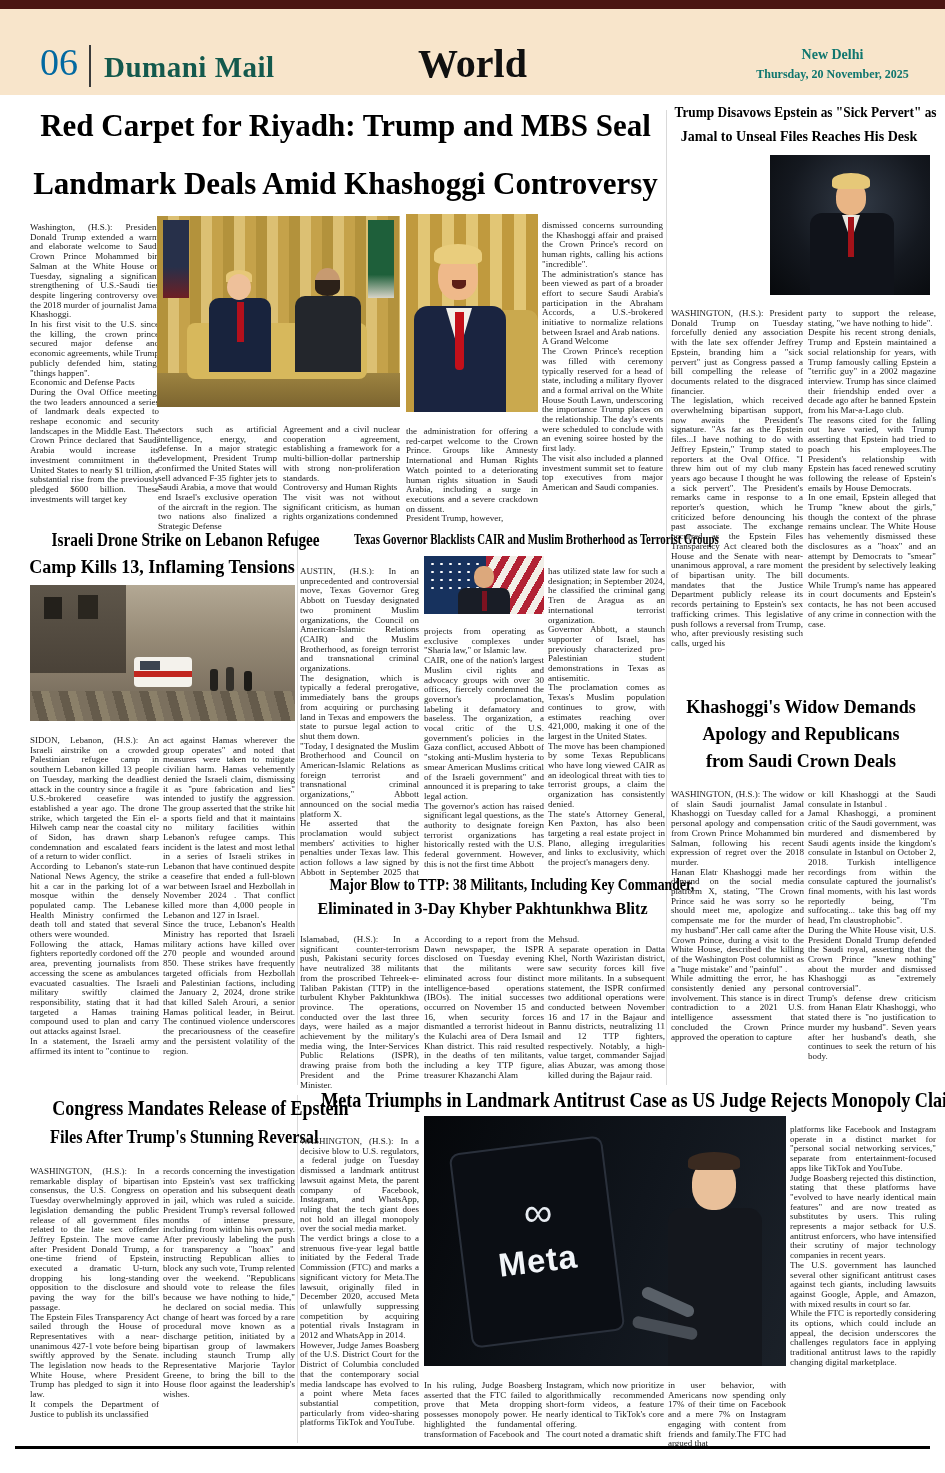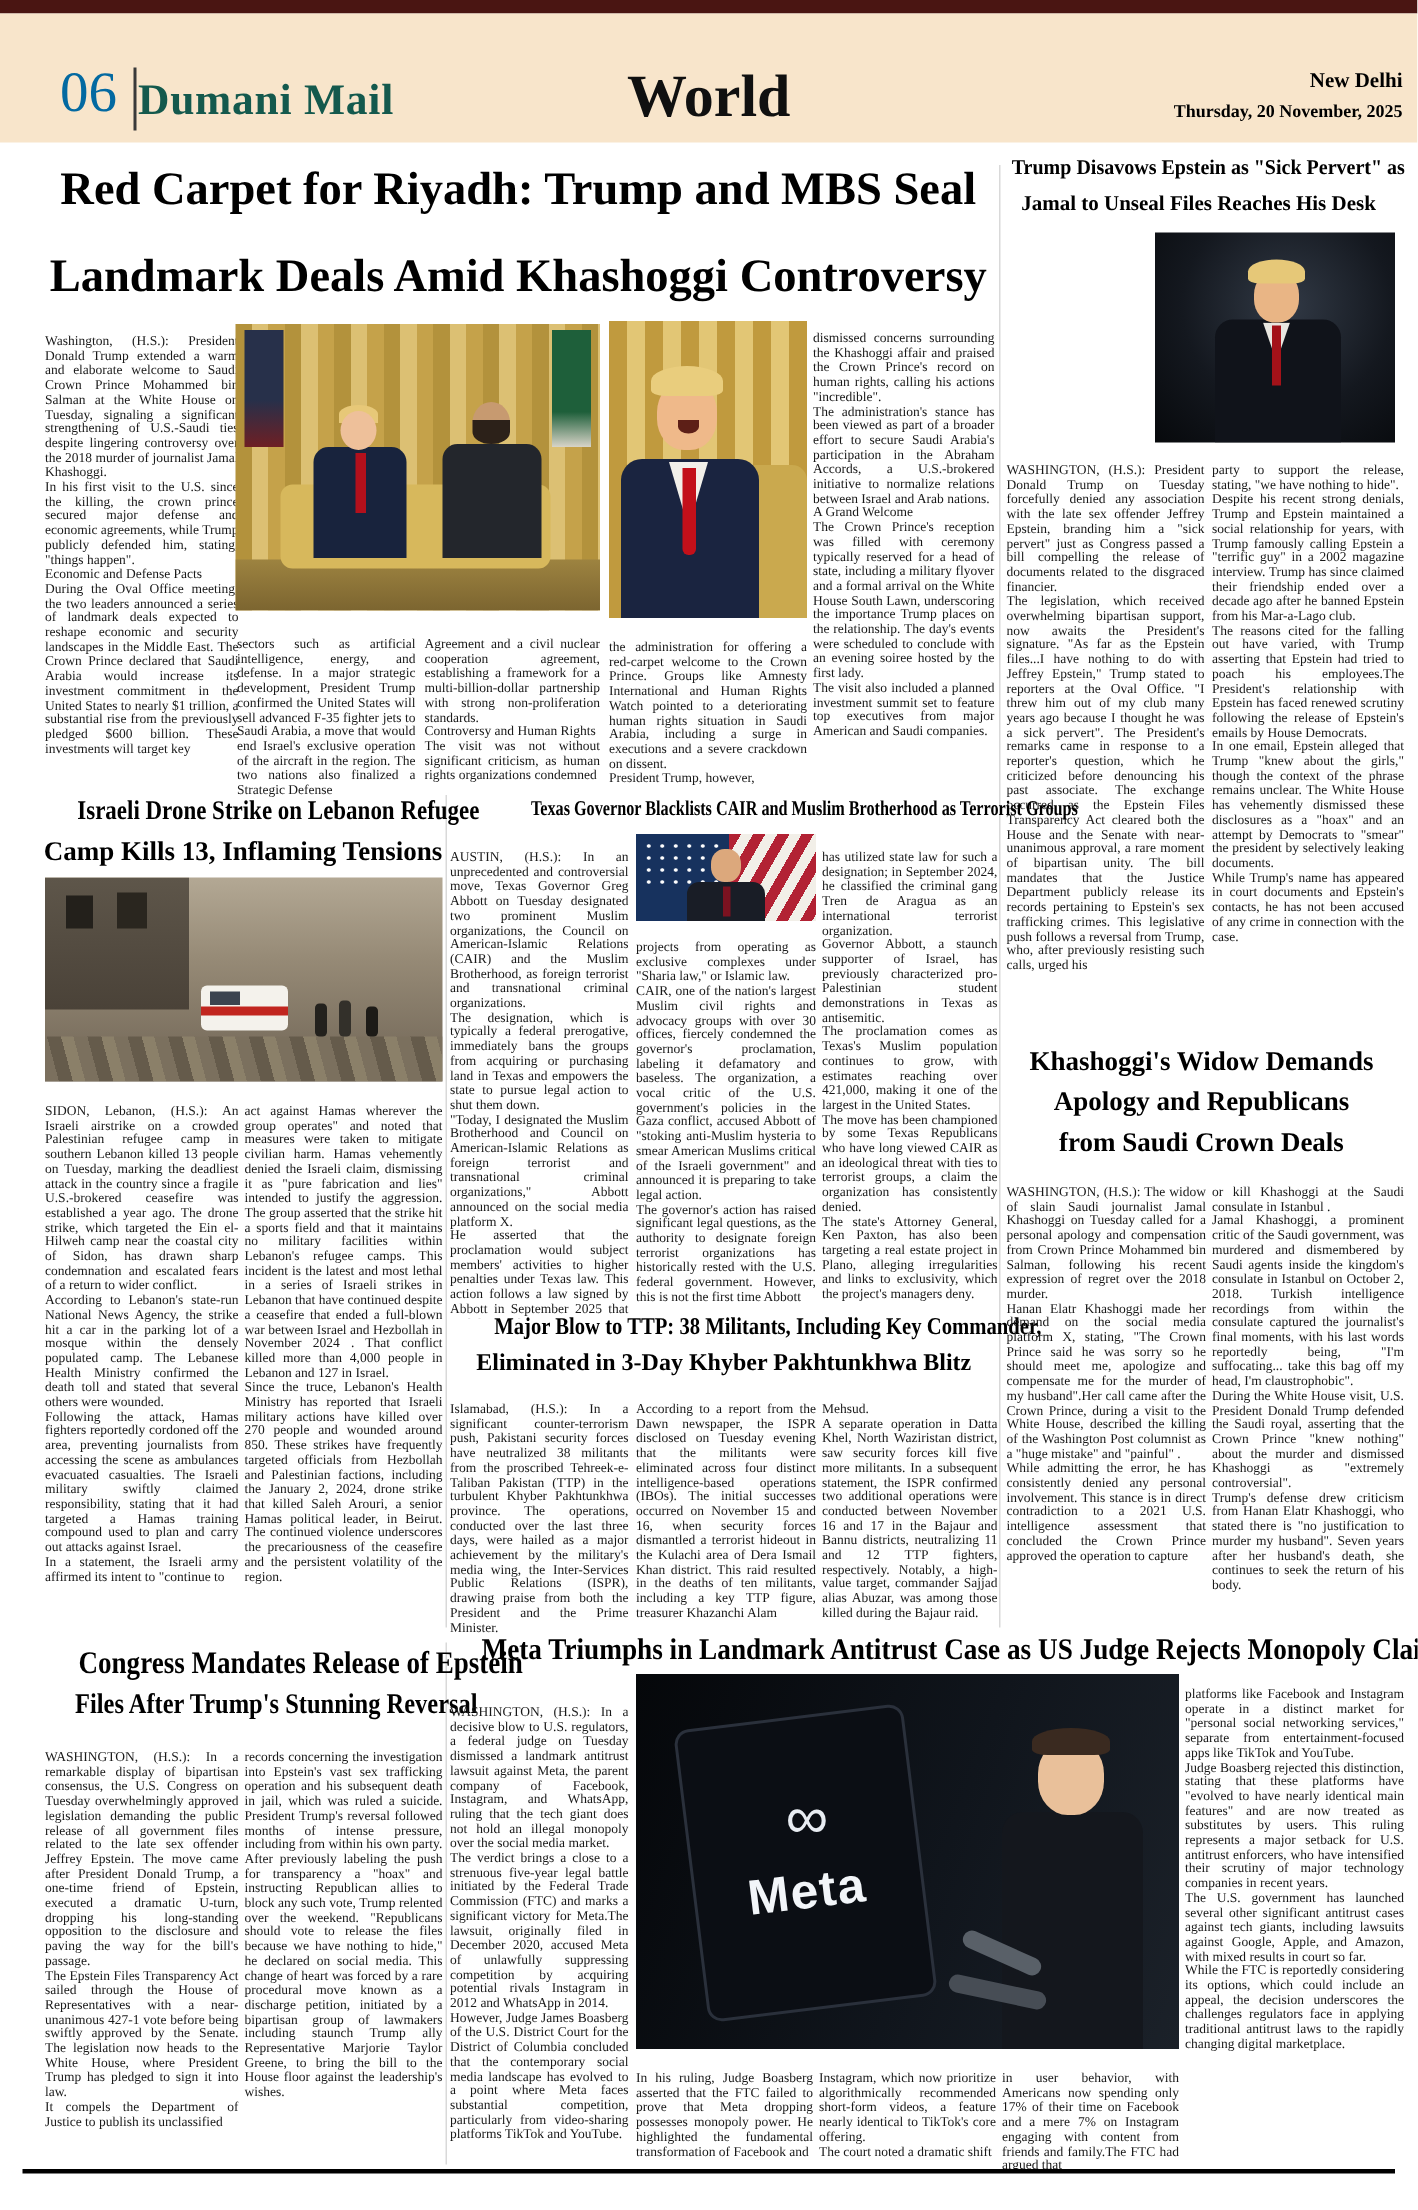--- a/index.html
+++ b/index.html
@@ -10,23 +10,23 @@
   .hl{font-weight:bold;color:#000;text-align:center}
   .hline{text-align:center;overflow:visible}
   .fitline{display:inline-block;white-space:nowrap;transform-origin:50% 50%}
   .vsep{position:absolute;width:1px;background:#d9d9d9}
 
   
   #topbar{left:0;top:0;width:945px;height:9px;background:#4a1512}
   #band{left:0;top:9px;width:945px;height:86px;background:#f8e5cb}
   #pagenum{left:40px;top:40px;font-size:38px;color:#0369a1;font-weight:400}
   #pagenum-divider{left:89px;top:45px;width:2px;height:42px;background:#3a3a3a}
-  #masthead{left:92px;top:51px;font-size:29px;font-weight:bold;color:#14594d;letter-spacing:.5px}
+  #masthead{left:104px;top:51px;font-size:29px;font-weight:bold;color:#14594d;letter-spacing:.5px}
   #section{left:330px;top:40px;width:285px;font-size:40px;font-weight:bold;color:#101010;text-align:center}
-  #dateblock{left:730px;top:47px;width:205px;text-align:right;color:#000000}
+  #dateblock{left:730px;top:47px;width:205px;text-align:center;color:#0f766e}
   #city{font-size:14px;font-weight:bold}
   #pagedate{font-size:12px;font-weight:bold;margin-top:4px}
 
   
   #riyadh-hl-l1{left:28px;top:108px;width:635px;font-size:31px}
   #riyadh-hl-l2{left:28px;top:166px;width:635px;font-size:31px}
   #riyadh-c1{left:30px;top:214px;width:129px;height:312px}
   #riyadh-c2{left:158px;top:416px;width:119px;height:130px}
   #riyadh-c3{left:283px;top:416px;width:117px;height:130px}
   #riyadh-c4{left:406px;top:418px;width:132px;height:128px}

